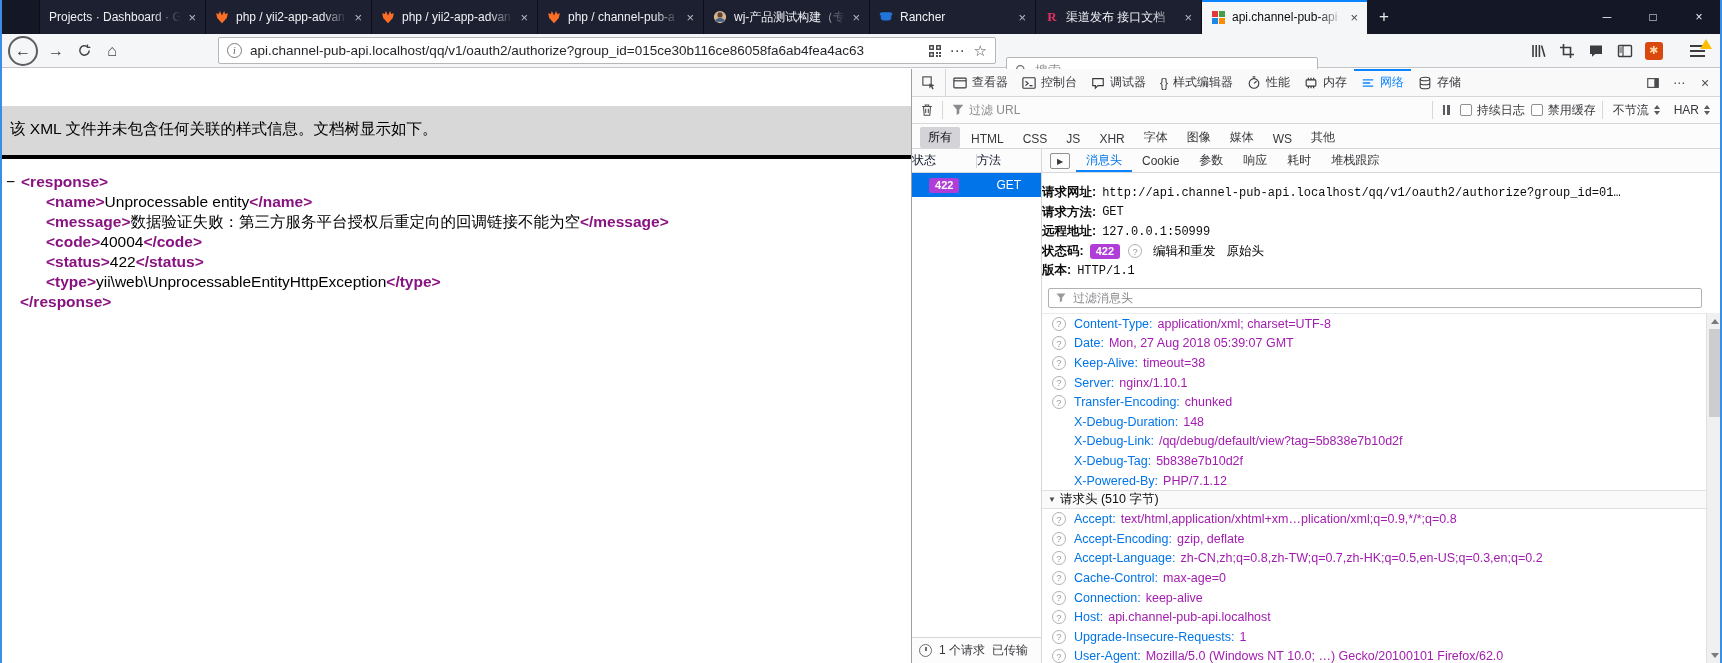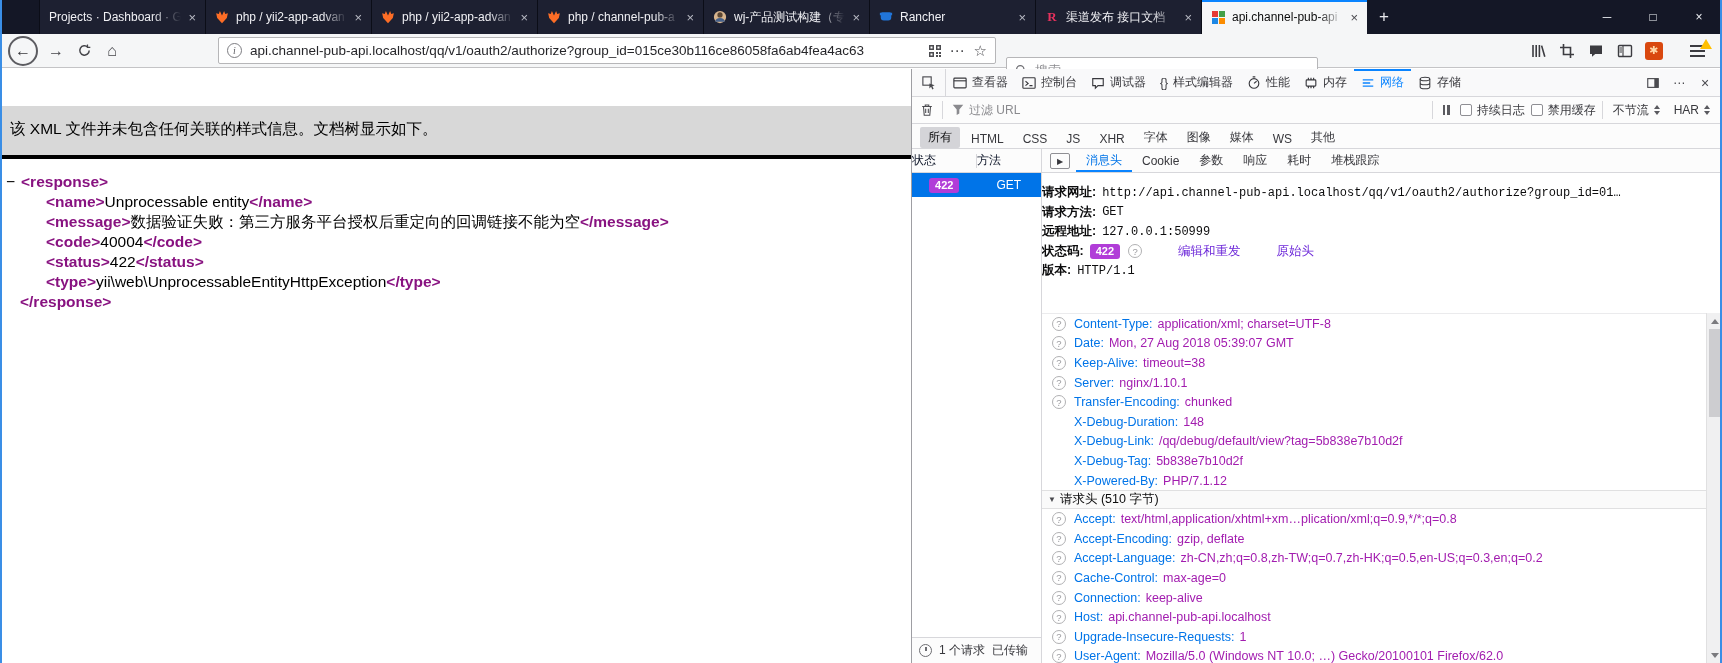--- a/index.html
+++ b/index.html
@@ -146,21 +146,21 @@
   .perf-ic::after { content:""; position:absolute; left:5px; top:2px; width:1.5px; height:4px; background:#6d6d72; }
 
   .detail { flex:1; position:relative; background:#fff; overflow:hidden; font-size:12.5px; color:#0c0c0d; }
   .sum-line { height:19.5px; display:flex; align-items:center; padding-left:0; white-space:nowrap; overflow:hidden; }
   .sum-line.first { margin-top:10px; }
   .sum-label { font-weight:bold; margin-right:6px; flex:none; }
   .mono { font-family:"Liberation Mono","DejaVu Sans Mono",monospace; font-size:12px; }
   .qm { width:14px; height:14px; border:1px solid #b1b1b3; border-radius:50%; color:#9a9a9e; font-size:9.5px;
     display:flex; align-items:center; justify-content:center; flex:none; }
   .sum-line .qm { margin-left:8px; }
-  .txtbtn { margin-left:36px; color:#6d28d9; }
+  .txtbtn { margin-left:11px; color:#000000; }
   .hfilter { margin:7px 20px 0 6px; height:20px; border:1px solid #b1b1b3; border-radius:2px; background:#fff;
     display:flex; align-items:center; gap:6px; padding:0 6px; }
   .hfilter svg { width:12px; height:12px; color:#9a9a9e; flex:none; }
   .hdr-list { position:absolute; top:140px; bottom:0; left:0; right:16px; overflow:hidden;
     border-top:1px solid #ebebed; }
   .hdr-row { height:19.6px; display:flex; align-items:center; padding-left:10px; white-space:nowrap; overflow:hidden; }
   .hdr-row .qm { margin-right:8px; }
   .hdr-row.noicon { padding-left: 32px; }
   .hdr-name { color:#0074e8; margin-right:5px; flex:none; }
   .hdr-value { color:#a21caf; overflow:hidden; }
@@ -550,20 +550,26 @@
             <span class="badge">422</span>
             <span class="qm">?</span>
             <span class="txtbtn">编辑和重发</span>
             <span class="txtbtn">原始头</span>
           </div>
           <div class="sum-line">
             <span class="sum-label">版本:</span>
             <span class="mono">HTTP/1.1</span>
           </div>
 
+          <div class="hfilter">
+            <svg viewBox="0 0 16 16" fill="currentColor">
+                <path d="M2 2h12L9.5 7.5V12l-3 1.8V7.5z"></path>
+              </svg>
+            <input class="flt" type="text" placeholder="过滤消息头" style="">
+          </div>
 
           <div class="hdr-list">
             <div class="hdr-row">
               <span class="qm">?</span>
               <span class="hdr-name">Content-Type:</span>
               <span class="hdr-value">application/xml; charset=UTF-8</span>
             </div>
             <div class="hdr-row">
               <span class="qm">?</span>
               <span class="hdr-name">Date:</span>

